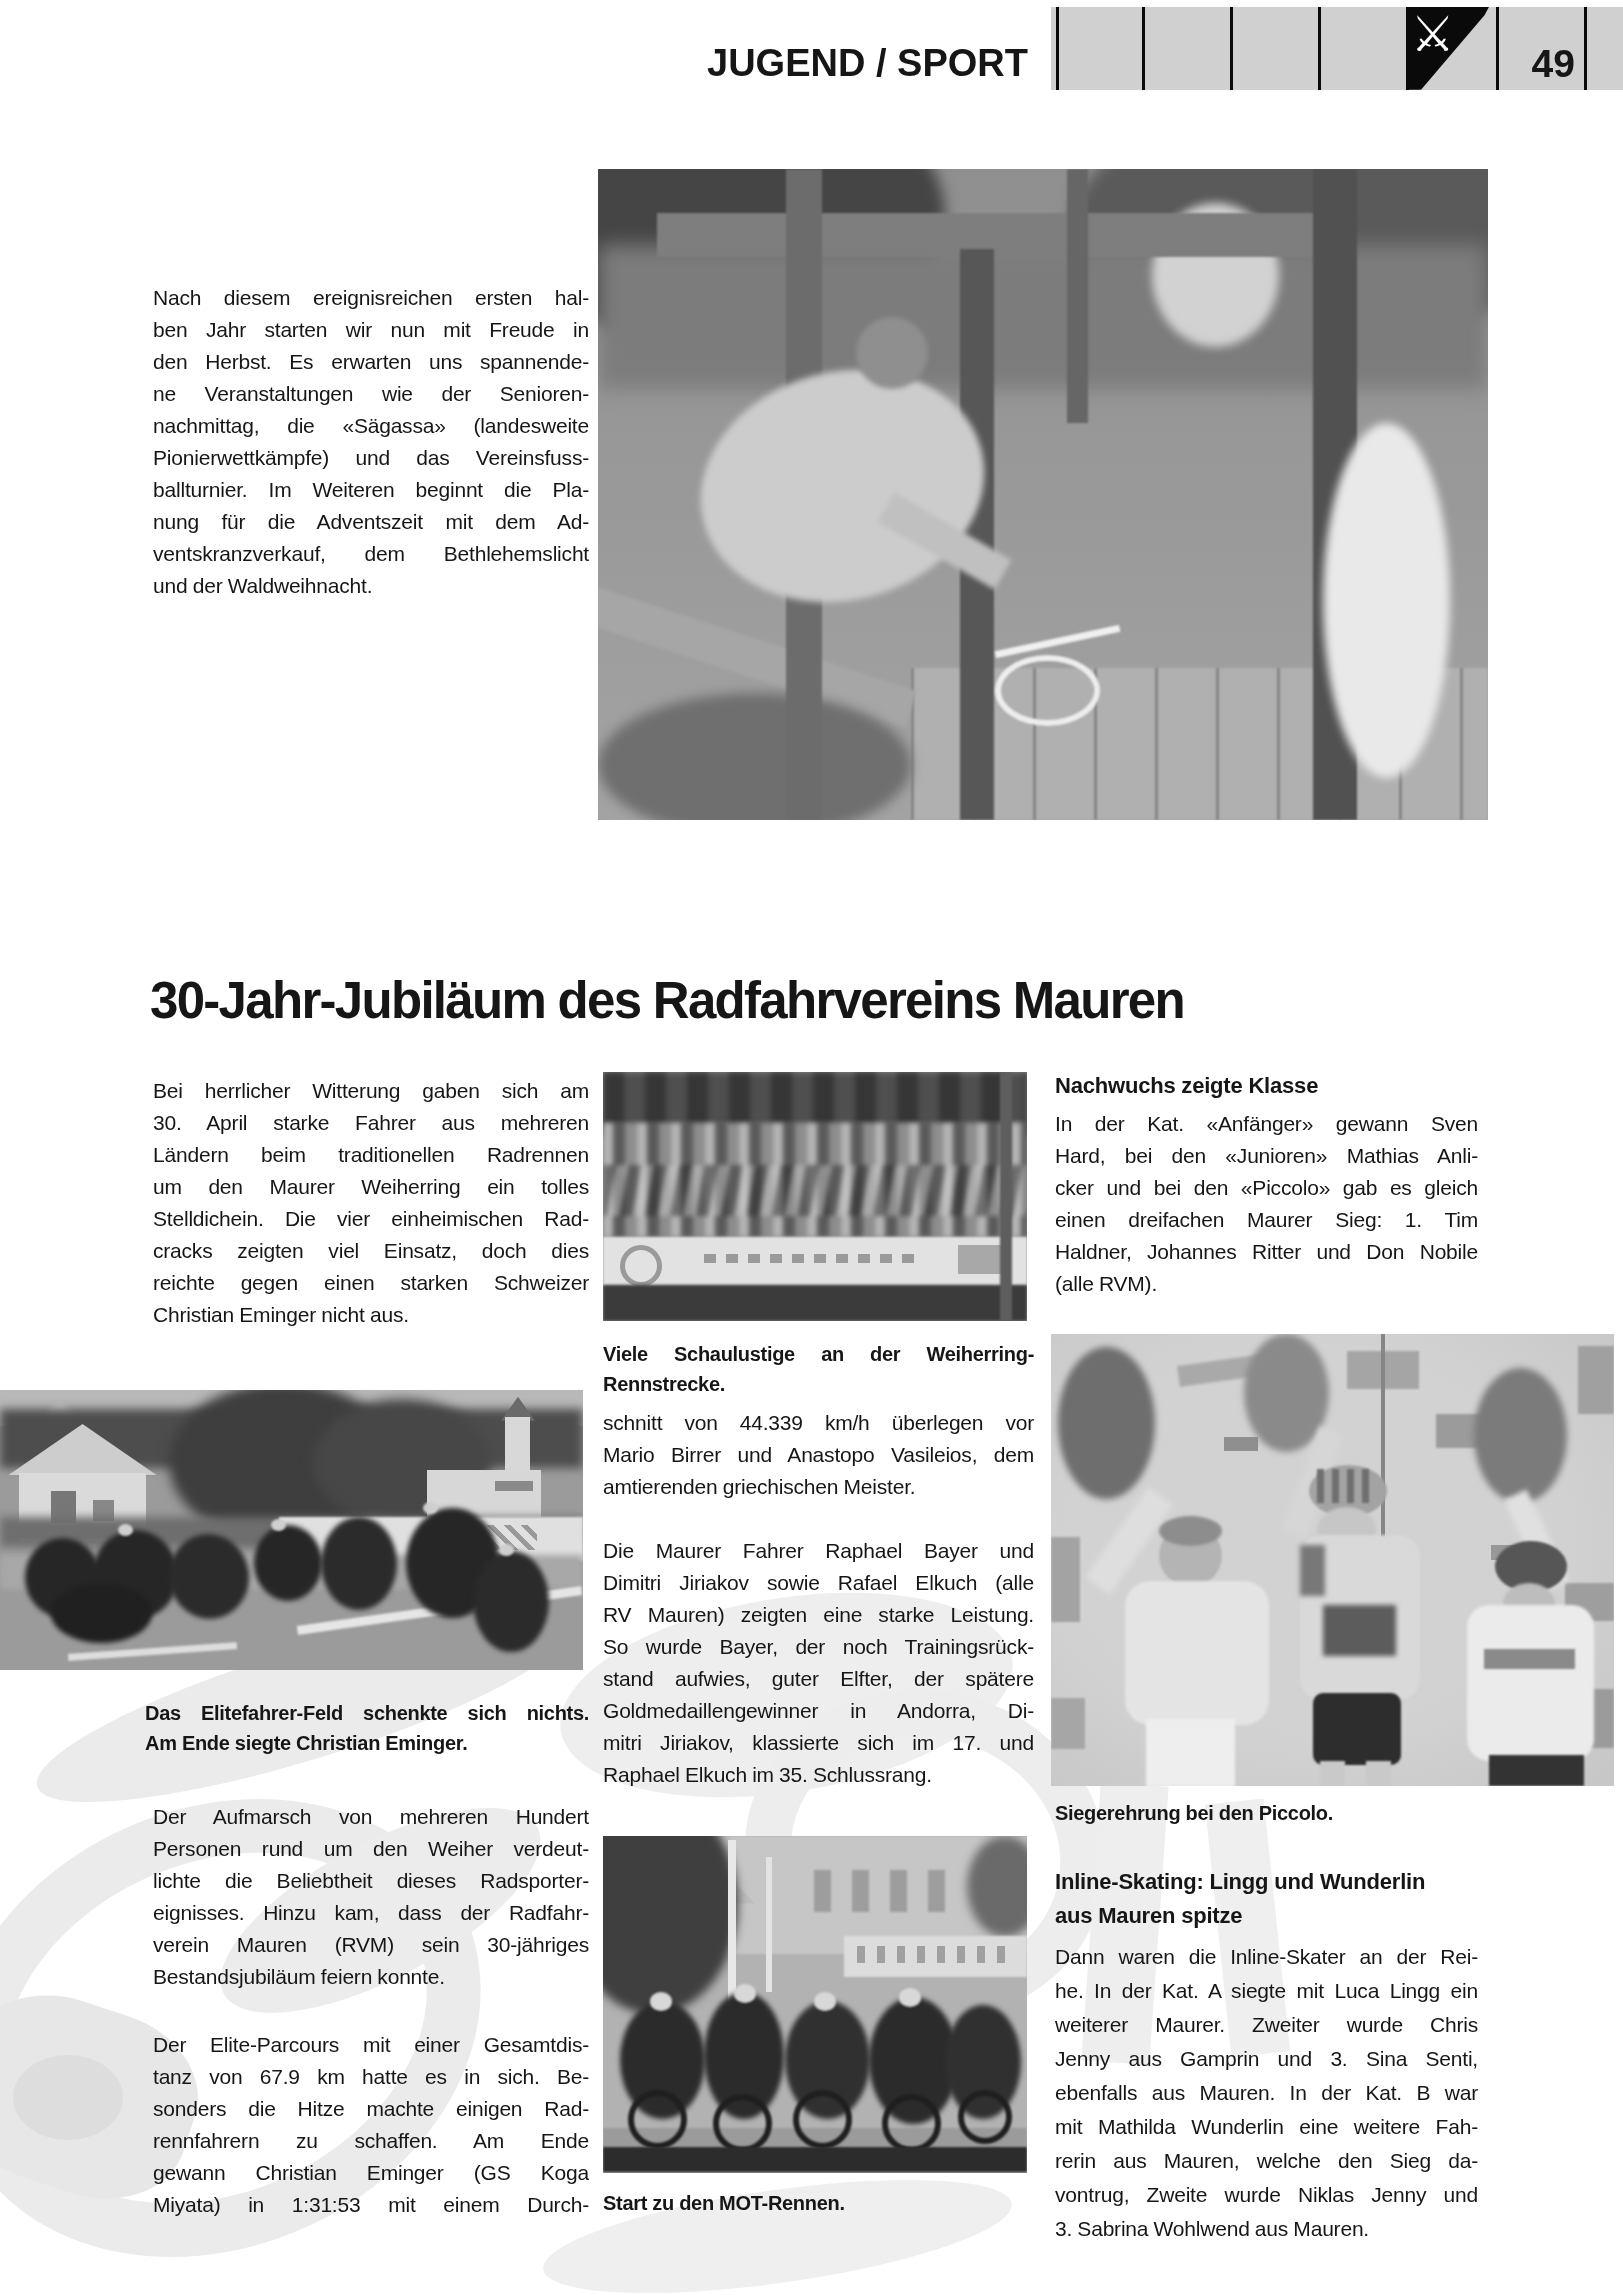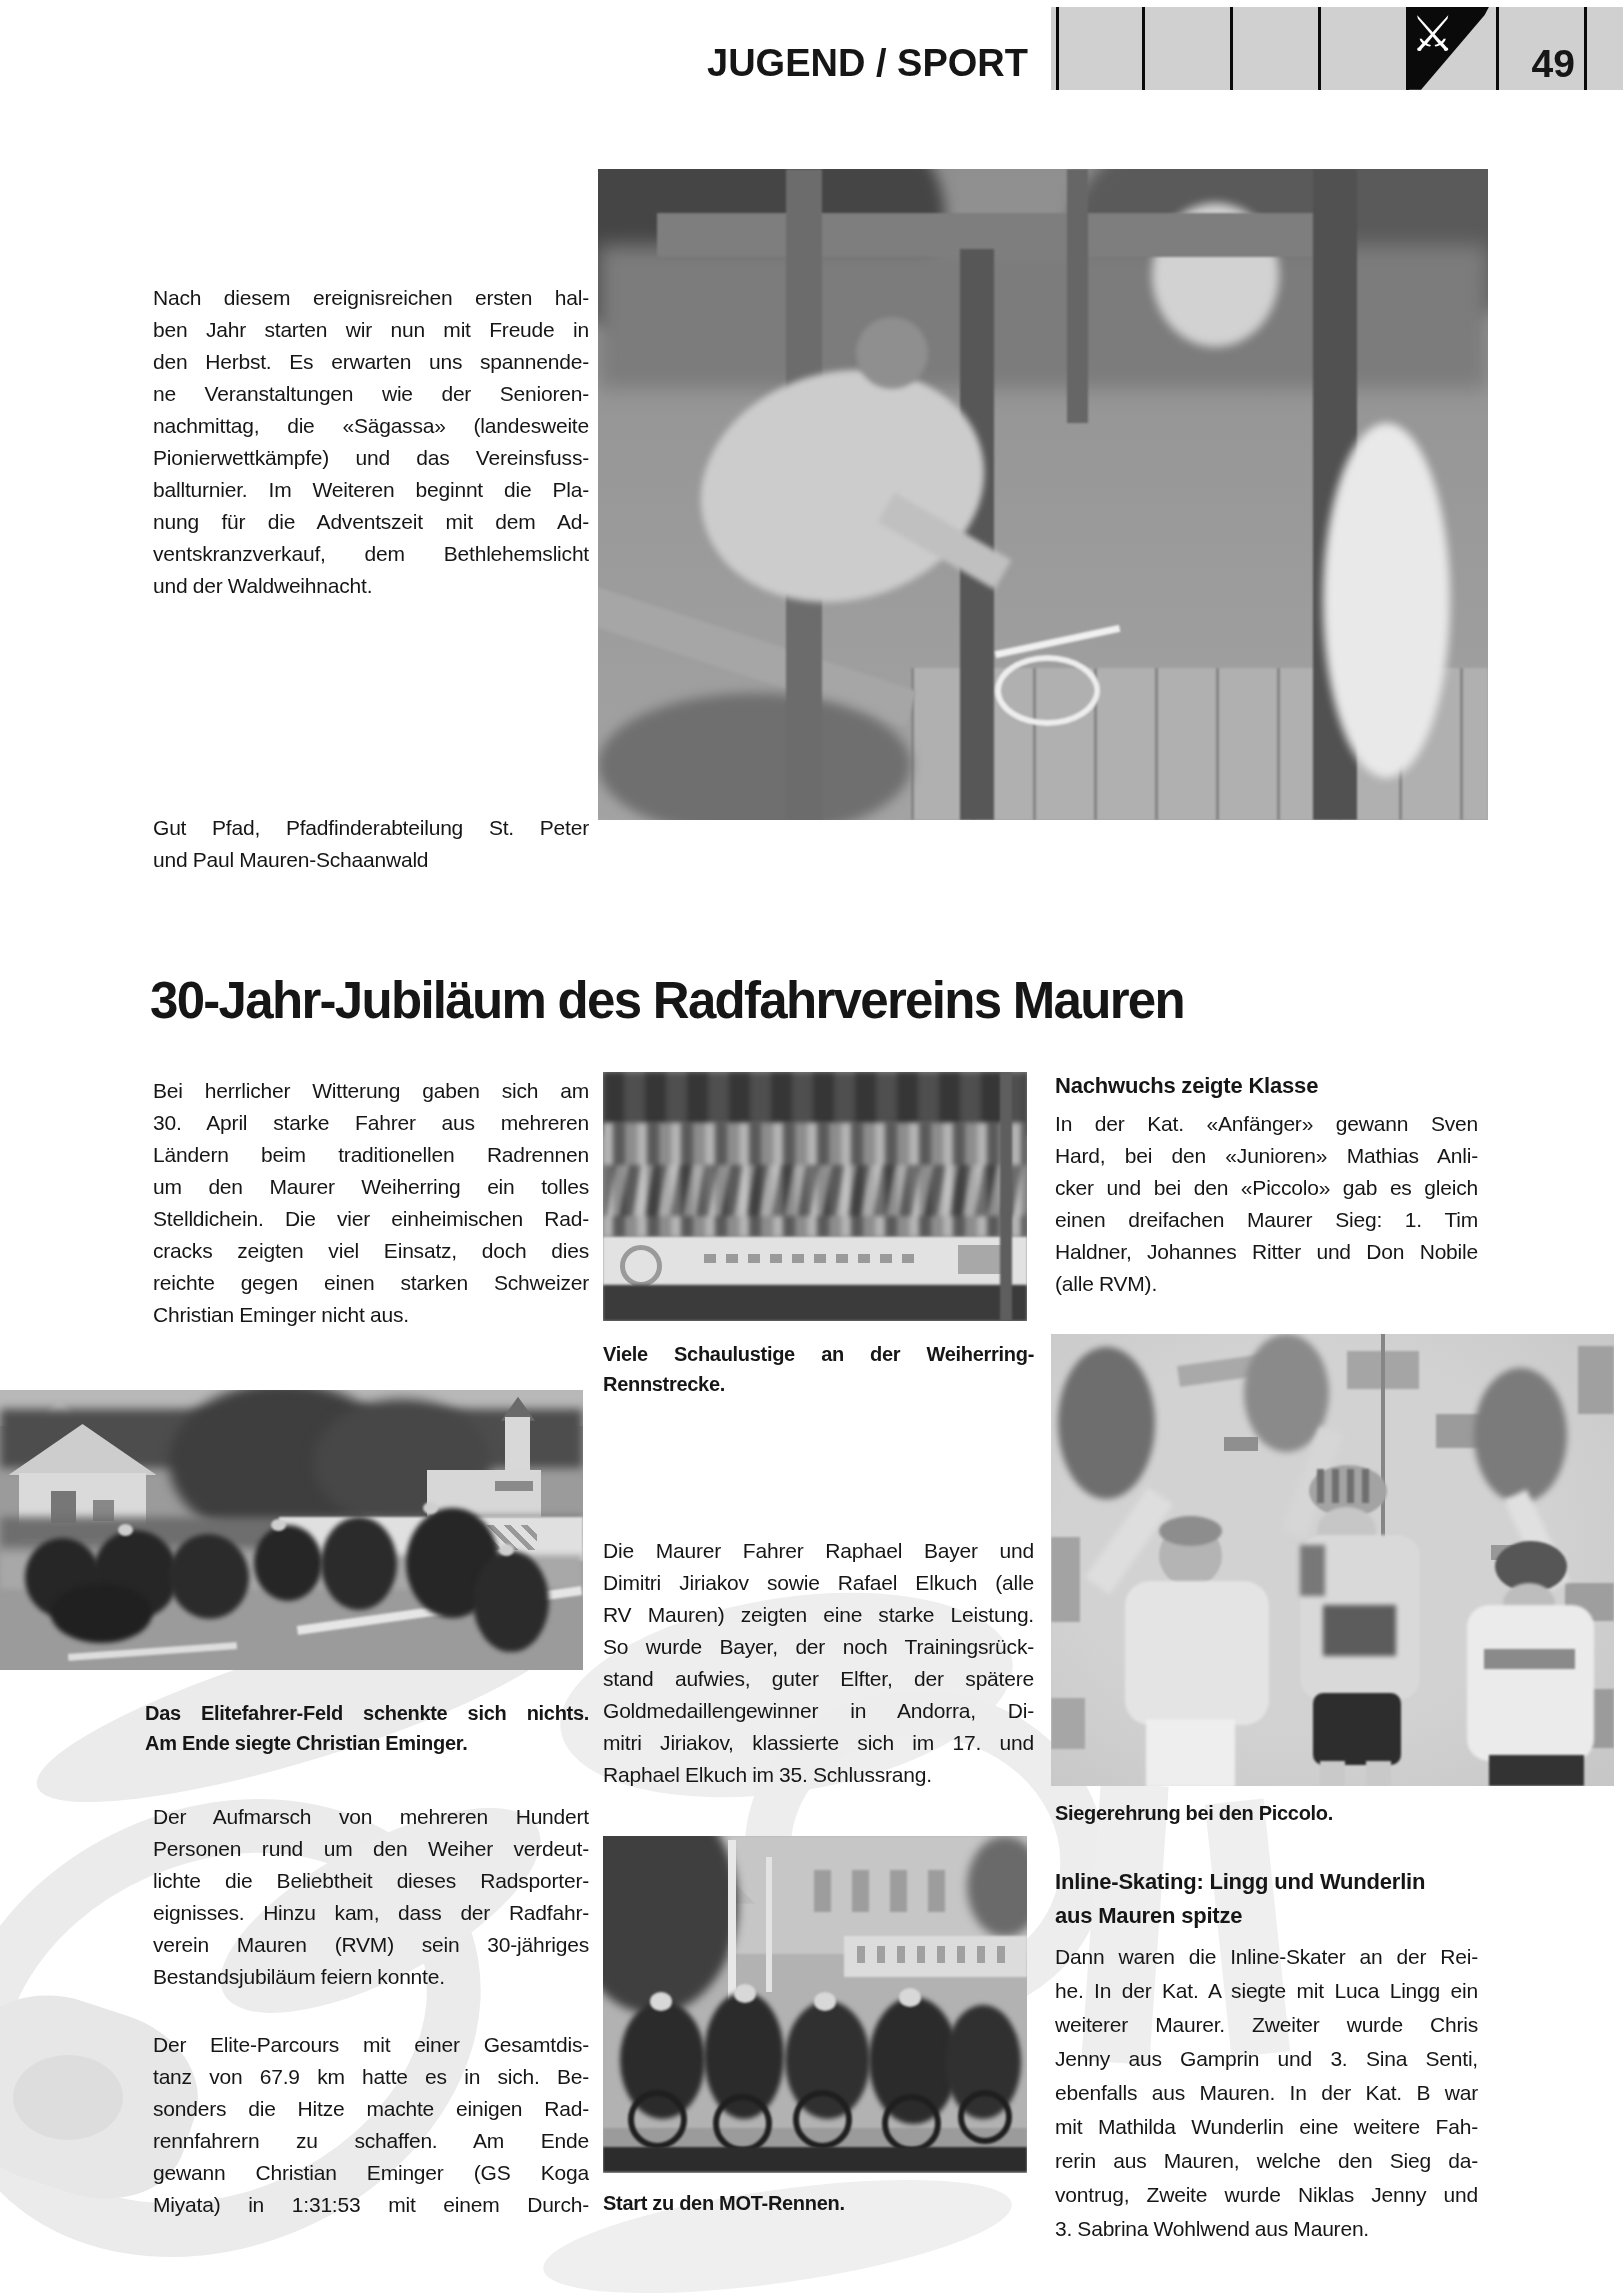--- a/index.html
+++ b/index.html
@@ -75,24 +75,20 @@
       <div class="tline">ben Jahr starten wir nun mit Freude in</div>
       <div class="tline">den Herbst. Es erwarten uns spannende-</div>
       <div class="tline">ne Veranstaltungen wie der Senioren-</div>
       <div class="tline">nachmittag, die «Sägassa» (landesweite</div>
       <div class="tline">Pionierwettkämpfe) und das Vereinsfuss-</div>
       <div class="tline">ballturnier. Im Weiteren beginnt die Pla-</div>
       <div class="tline">nung für die Adventszeit mit dem Ad-</div>
       <div class="tline">ventskranzverkauf, dem Bethlehemslicht</div>
       <div class="tline tline-left">und der Waldweihnacht.</div>
     </div>
-  <div class="abs body-text z3" style="left:153px;top:812px;width:436px;">
-      <div class="tline">Gut Pfad, Pfadfinderabteilung St. Peter</div>
-      <div class="tline tline-left">und Paul Mauren-Schaanwald</div>
-    </div>
 
   <div class="photo" style="left:598px;top:169px;width:890px;height:651px;background:linear-gradient(#8f8f8f,#a3a3a3);">
     <div class="a r" style="left:-76px;top:-93px;width:423px;height:279px;background:#454545;filter:blur(6.8px);"></div>
     <div class="a r" style="left:473px;top:-68px;width:473px;height:254px;background:#5a5a5a;filter:blur(7.6px);"></div>
     <div class="a" style="left:0;top:76px;width:890px;height:144px;background:#7c7c7c;filter:blur(10px);"></div>
     <div class="a r" style="left:554px;top:34px;width:127px;height:144px;background:#d2d2d2;filter:blur(5px);"></div>
     <div class="a" style="left:313px;top:499px;width:577px;height:152px;background:#b0b0b0;filter:blur(1.7px);"></div>
     <div class="a" style="left:313px;top:499px;width:577px;height:152px;background:repeating-linear-gradient(90deg,rgba(110,110,110,.65) 0 2.5px,transparent 2.5px 61px);filter:blur(0.8px);"></div>
     <div class="a" style="left:-17px;top:469px;width:338px;height:38px;background:#a6a6a6;transform:rotate(18deg);filter:blur(1.7px);"></div>
     <div class="a r" style="left:0;top:524px;width:313px;height:144px;background:#6f6f6f;filter:blur(6px);"></div>
@@ -187,20 +183,25 @@
     <div class="a" style="left:101px;top:182px;width:211px;height:8.5px;background:repeating-linear-gradient(90deg,#9a9a9a 0 12px,transparent 12px 22px);"></div>
     <div class="a" style="left:355px;top:173px;width:51px;height:29px;background:#a8a8a8;"></div>
     <div class="a" style="left:0;top:213px;width:424px;height:36px;background:#3b3b3b;filter:blur(1.7px);"></div>
     <div class="a" style="left:397px;top:0;width:12px;height:249px;background:#5e5e5e;filter:blur(0.8px);"></div>
   </div>
   <div class="abs caption z3" style="left:603px;top:1339px;width:431px;">
       <div class="tline">Viele Schaulustige an der Weiherring-</div>
       <div class="tline tline-left">Rennstrecke.</div>
     </div>
 
+  <div class="abs body-text z3" style="left:603px;top:1407px;width:431px;">
+      <div class="tline">schnitt von 44.339 km/h überlegen vor</div>
+      <div class="tline">Mario Birrer und Anastopo Vasileios, dem</div>
+      <div class="tline tline-left">amtierenden griechischen Meister.</div>
+    </div>
   <div class="abs body-text z3" style="left:603px;top:1535px;width:431px;">
       <div class="tline">Die Maurer Fahrer Raphael Bayer und</div>
       <div class="tline">Dimitri Jiriakov sowie Rafael Elkuch (alle</div>
       <div class="tline">RV Mauren) zeigten eine starke Leistung.</div>
       <div class="tline">So wurde Bayer, der noch Trainingsrück-</div>
       <div class="tline">stand aufwies, guter Elfter, der spätere</div>
       <div class="tline">Goldmedaillengewinner in Andorra, Di-</div>
       <div class="tline">mitri Jiriakov, klassierte sich im 17. und</div>
       <div class="tline tline-left">Raphael Elkuch im 35. Schlussrang.</div>
     </div>

